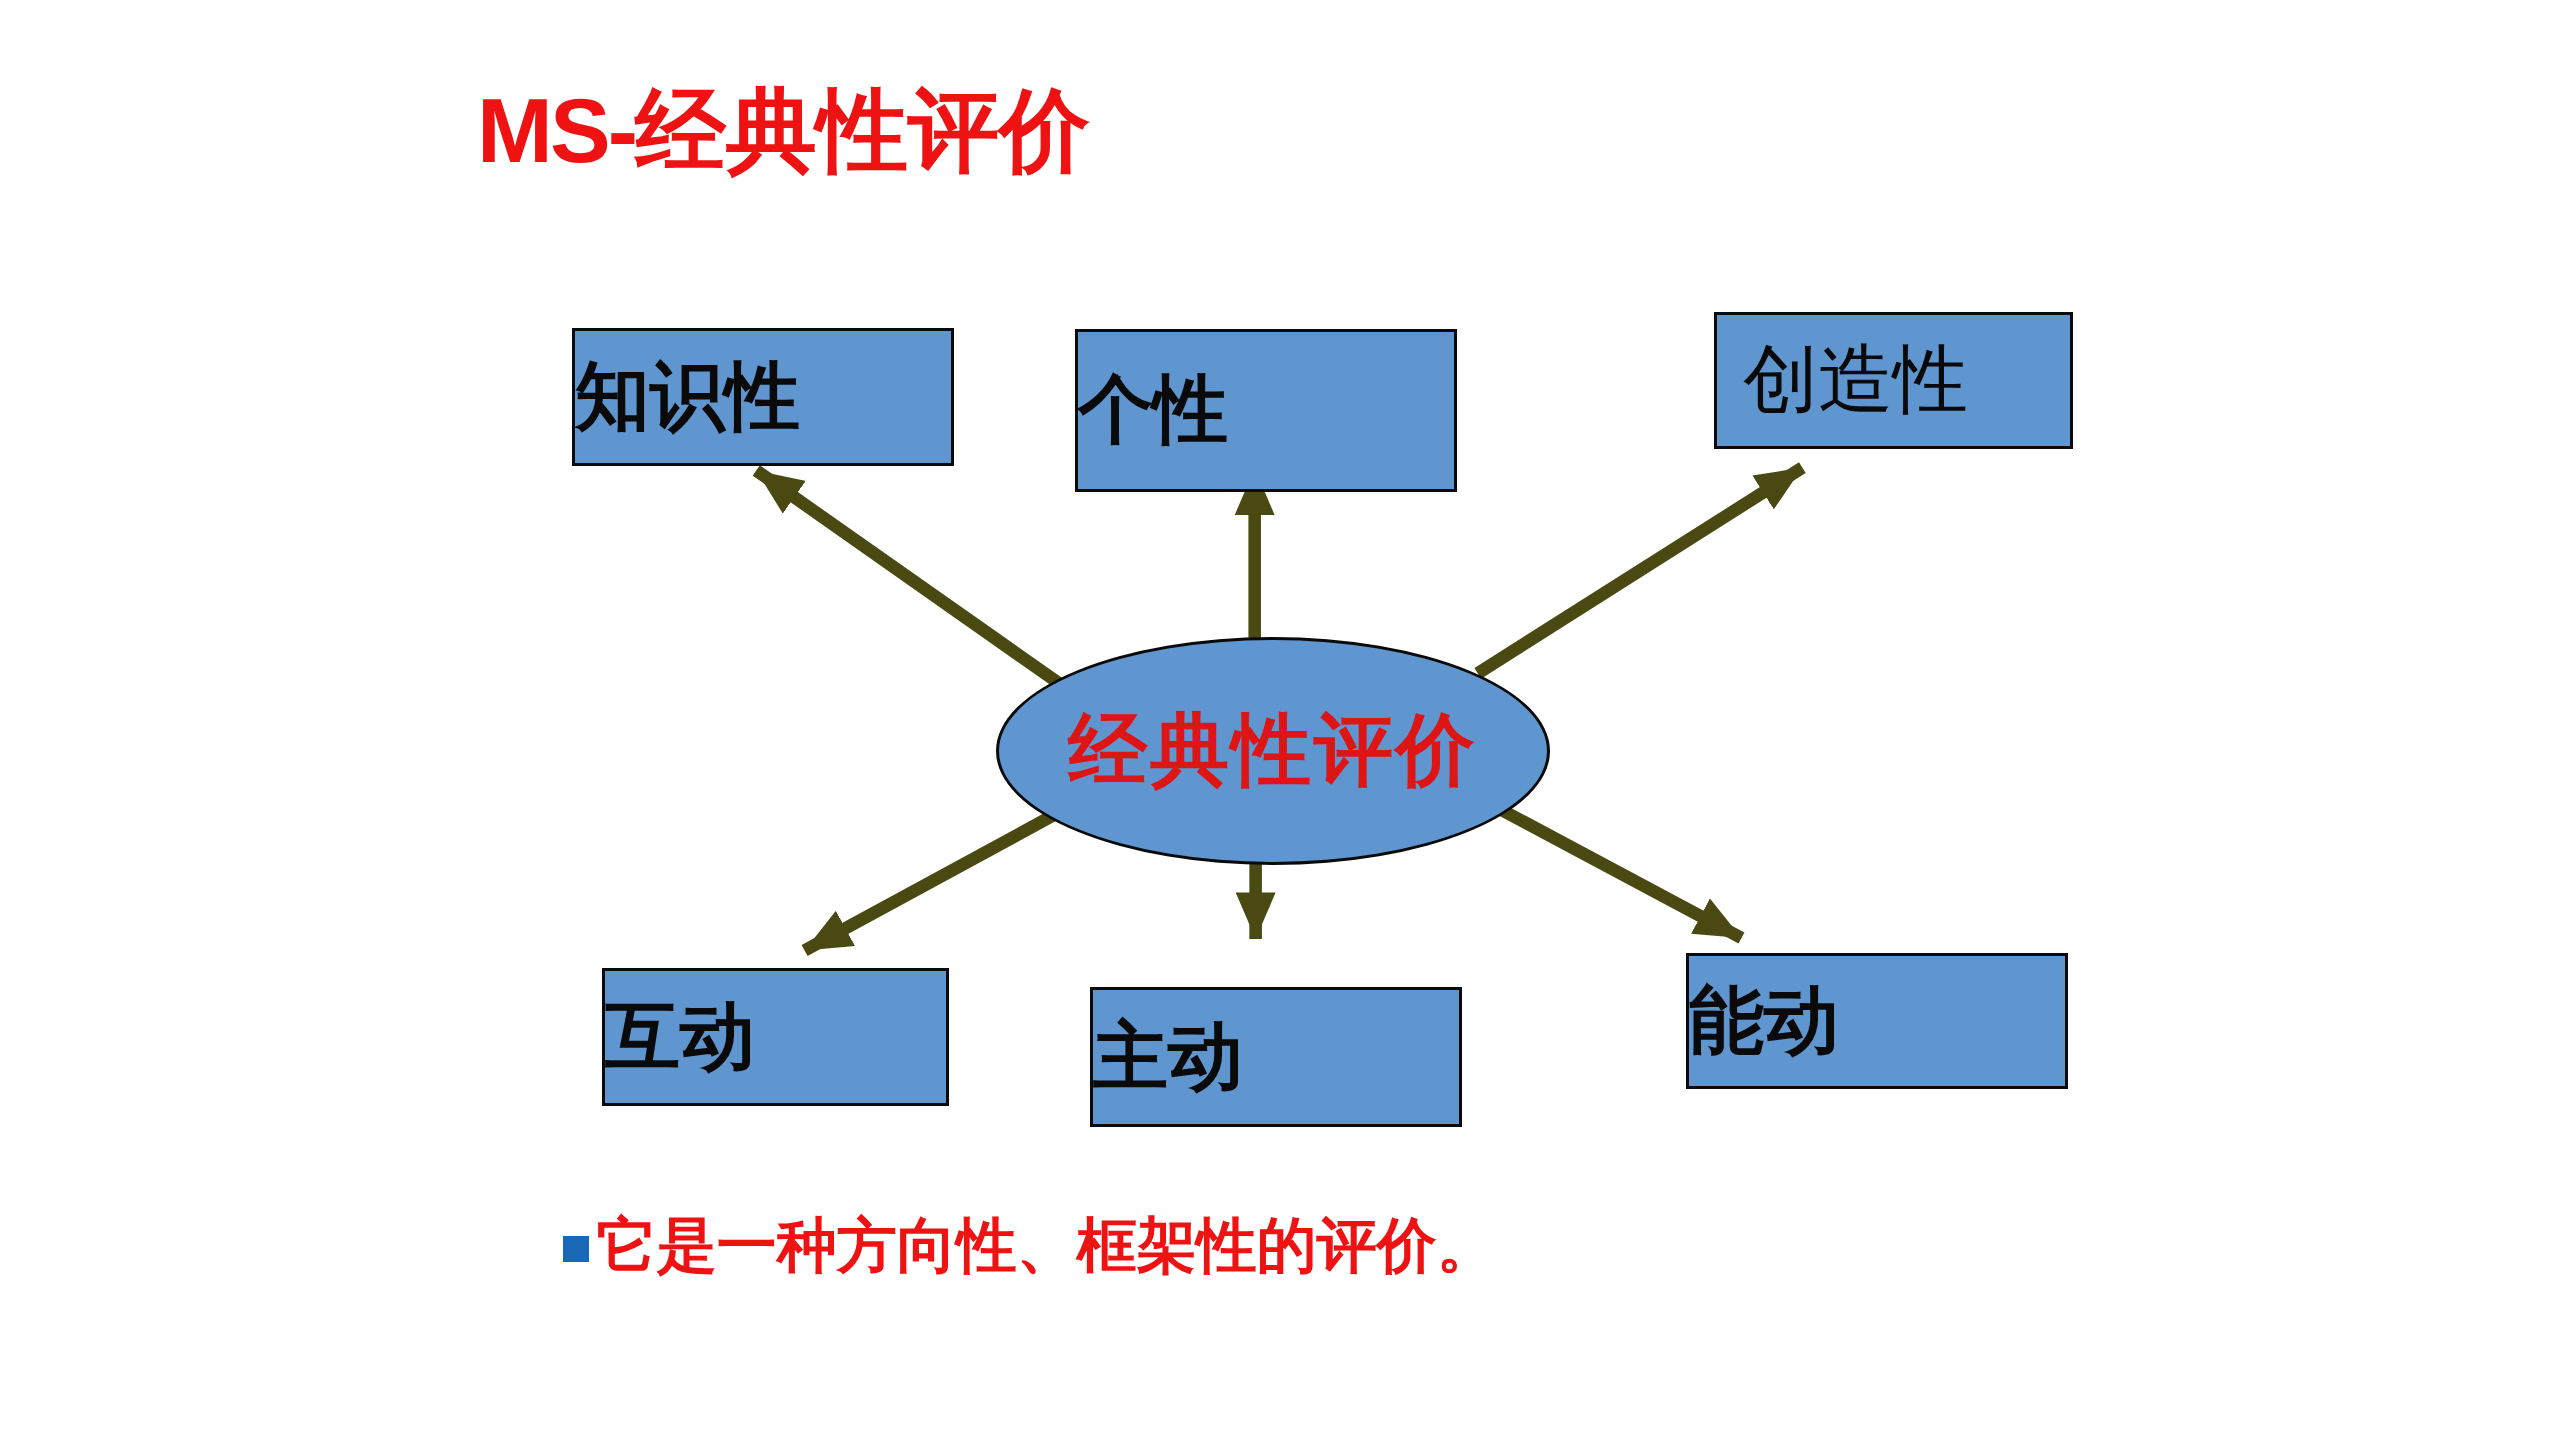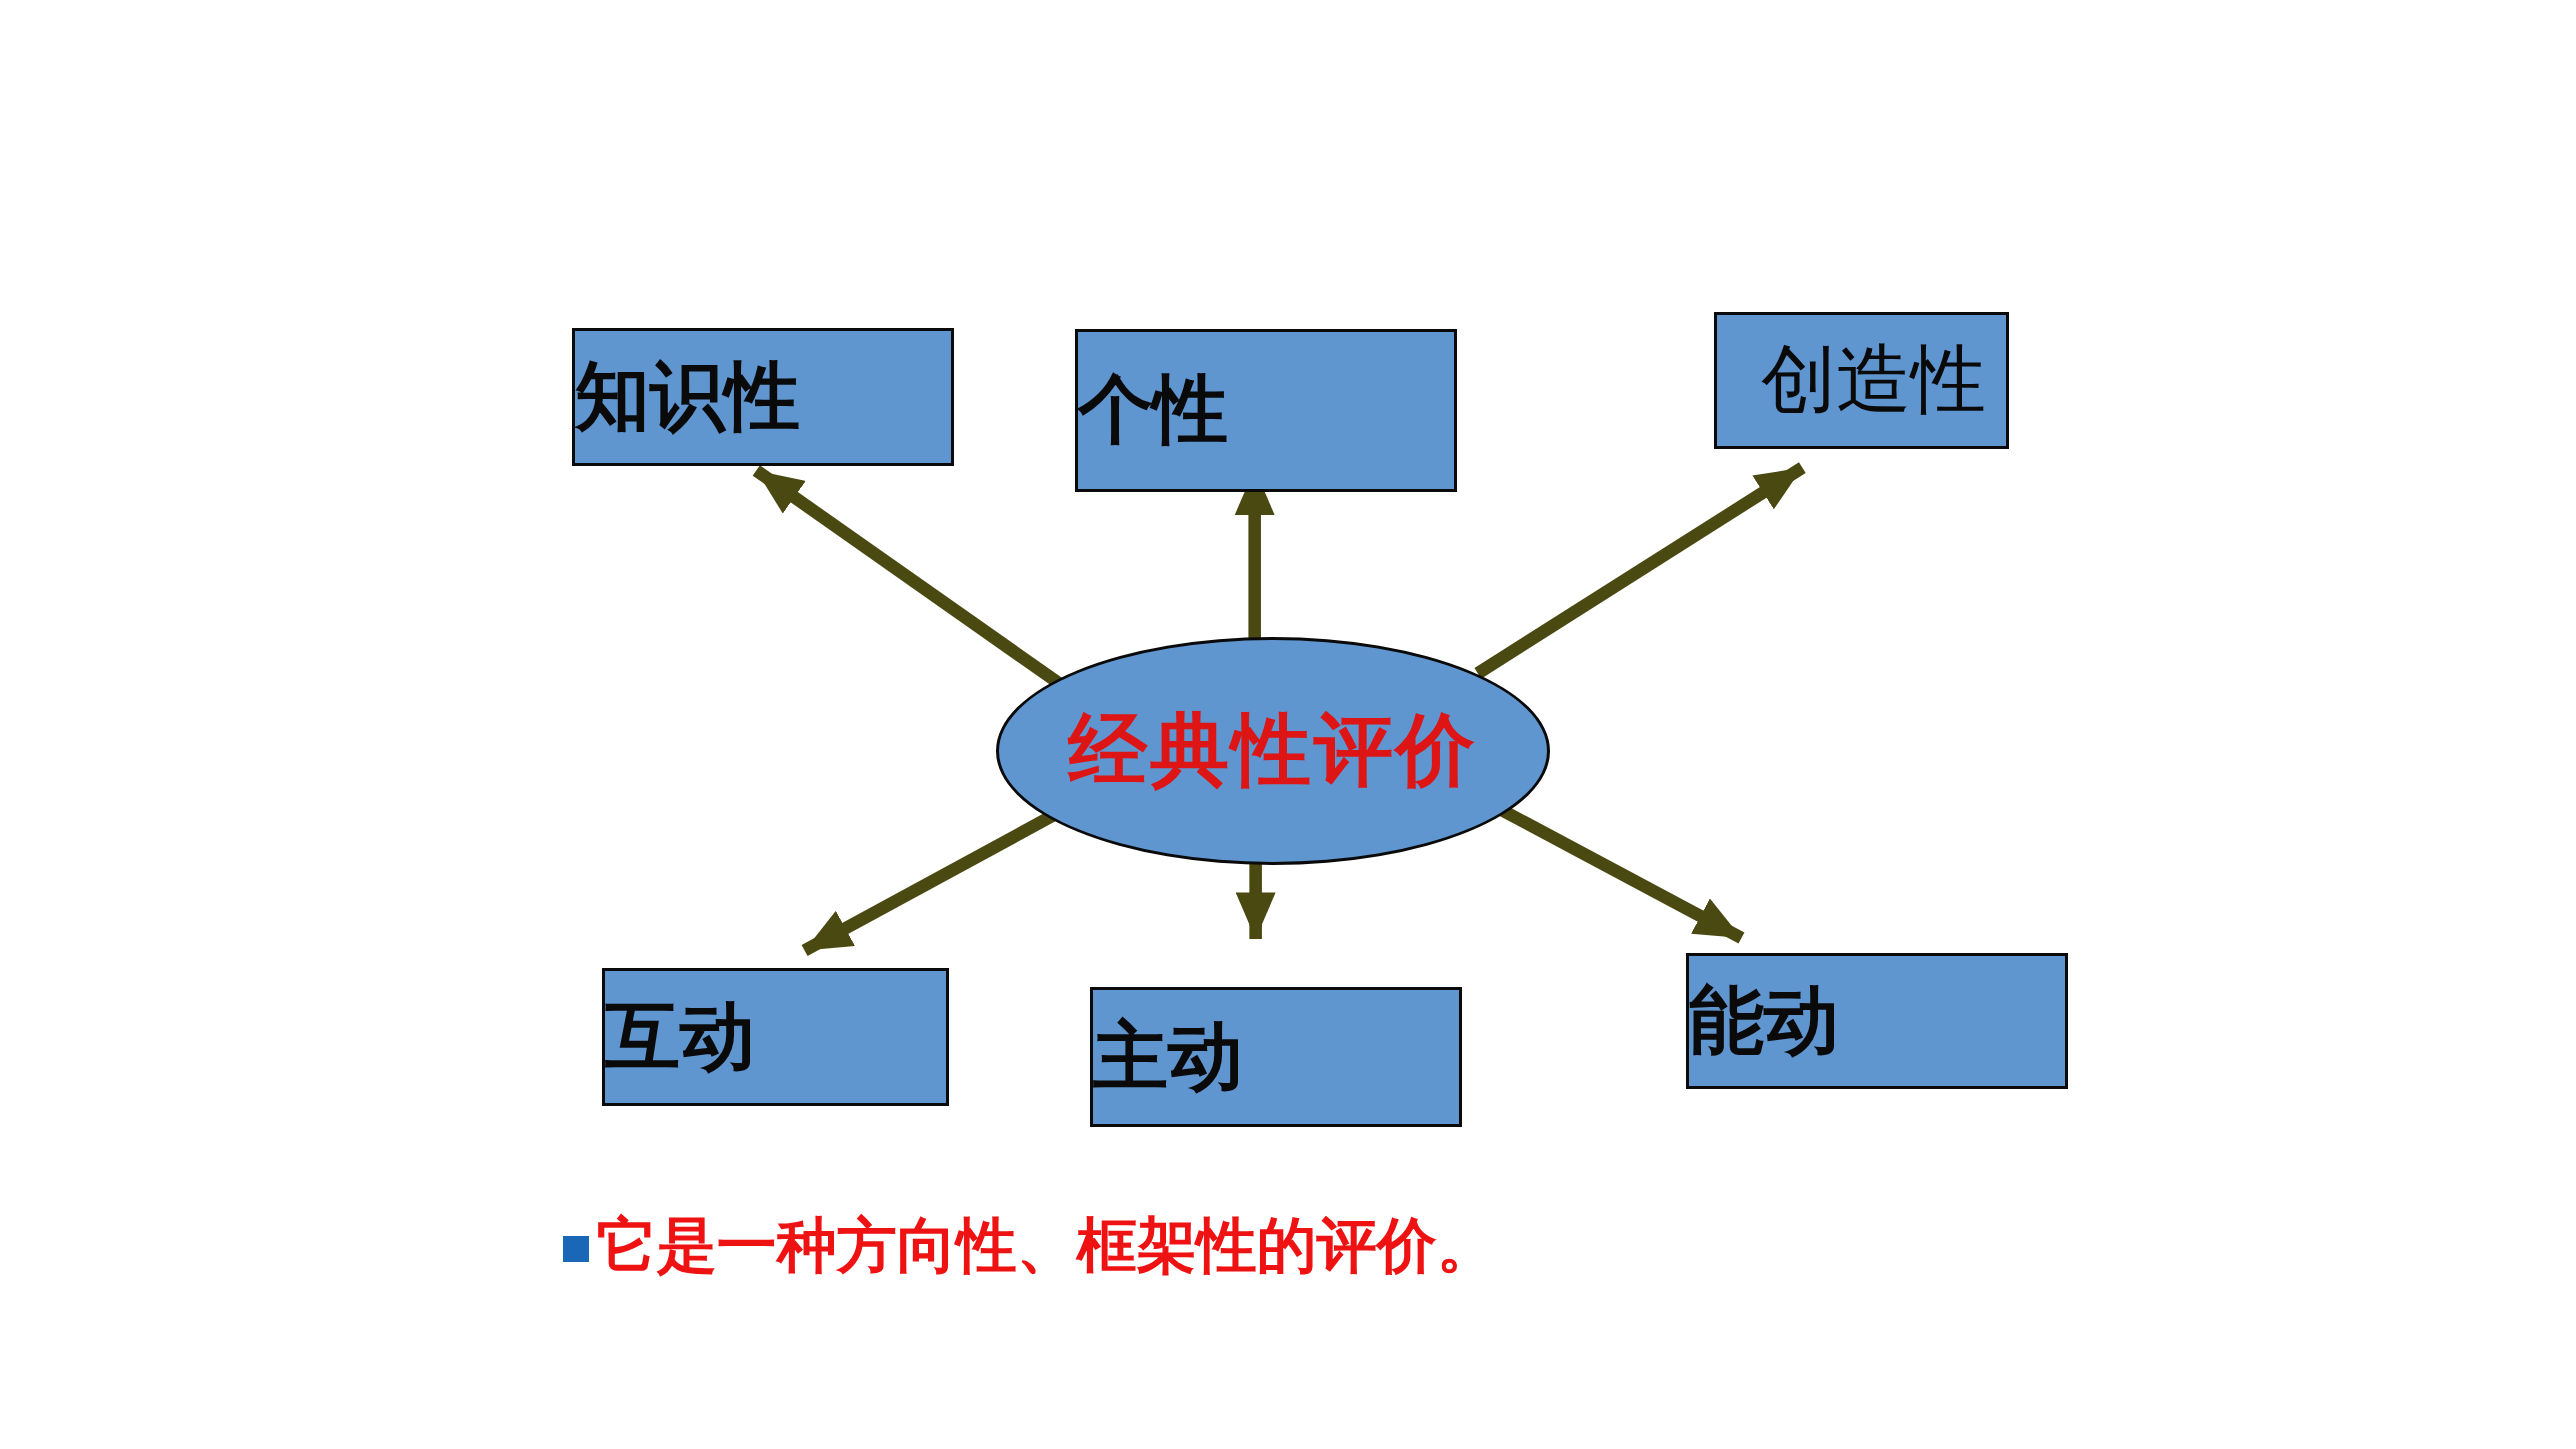--- a/index.html
+++ b/index.html
@@ -51,21 +51,21 @@
     display: flex;
     align-items: center;
     font-size: 75px;
     font-weight: bold;
     color: var(--node-text, #0a0a0a);
     white-space: nowrap;
   }
   .box.regular { font-weight: normal; }
   .box-knowledge     { left: 572px;  top: 328px; width: 382px; height: 138px; }
   .box-individuality { left: 1075px; top: 329px; width: 382px; height: 163px; font-family: Liberation Serif, serif; }
-  .box-creativity    { left: 1714px; top: 312px; width: 295px; height: 137px; padding-left: 44px; }
+  .box-creativity    { left: 1714px; top: 312px; width: 359px; height: 137px; padding-left: 26px; }
   .box-interaction   { left: 602px;  top: 968px; width: 347px; height: 138px; }
   .box-initiative    { left: 1090px; top: 951px;  width: 372px; height: 140px; margin-top: 36px; }
   .box-agency        { left: 1654px; top: 953px;  width: 382px; height: 136px; margin-left: 32px; }
 
   
   .center-ellipse {
     position: absolute;
     left: 996px; top: 637px;
     width: 554px; height: 228px;
     box-sizing: border-box;
@@ -104,20 +104,21 @@
     font-weight: bold;
     color: var(--bullet-red, #ee1212);
     white-space: nowrap;
   }
 </style>
 </head>
 <body>
 
 <div class="slide">
 
+  <h1 class="title"><span class="prefix">MS-</span><span>经典性评价</span></h1>
 
   <svg class="arrows" viewBox="0 0 2667 1501" xmlns="http://www.w3.org/2000/svg">
     <defs>
       <marker id="ah" viewBox="0 0 10 8.6" refX="10" refY="4.3" markerWidth="3.7" markerHeight="3.2" orient="auto" markerUnits="strokeWidth">
         <path class="arrow-head" d="M0,0 L10,4.3 L0,8.6 Z"></path>
       </marker>
     </defs>
     <line class="arrow" x1="1150" y1="745" x2="783" y2="487" marker-end="url(#ah)"></line>
     <line class="arrow" x1="1299" y1="700" x2="1299" y2="485" marker-end="url(#ah)"></line>
     <line class="arrow" x1="1530" y1="697" x2="1866" y2="484" marker-end="url(#ah)"></line>

